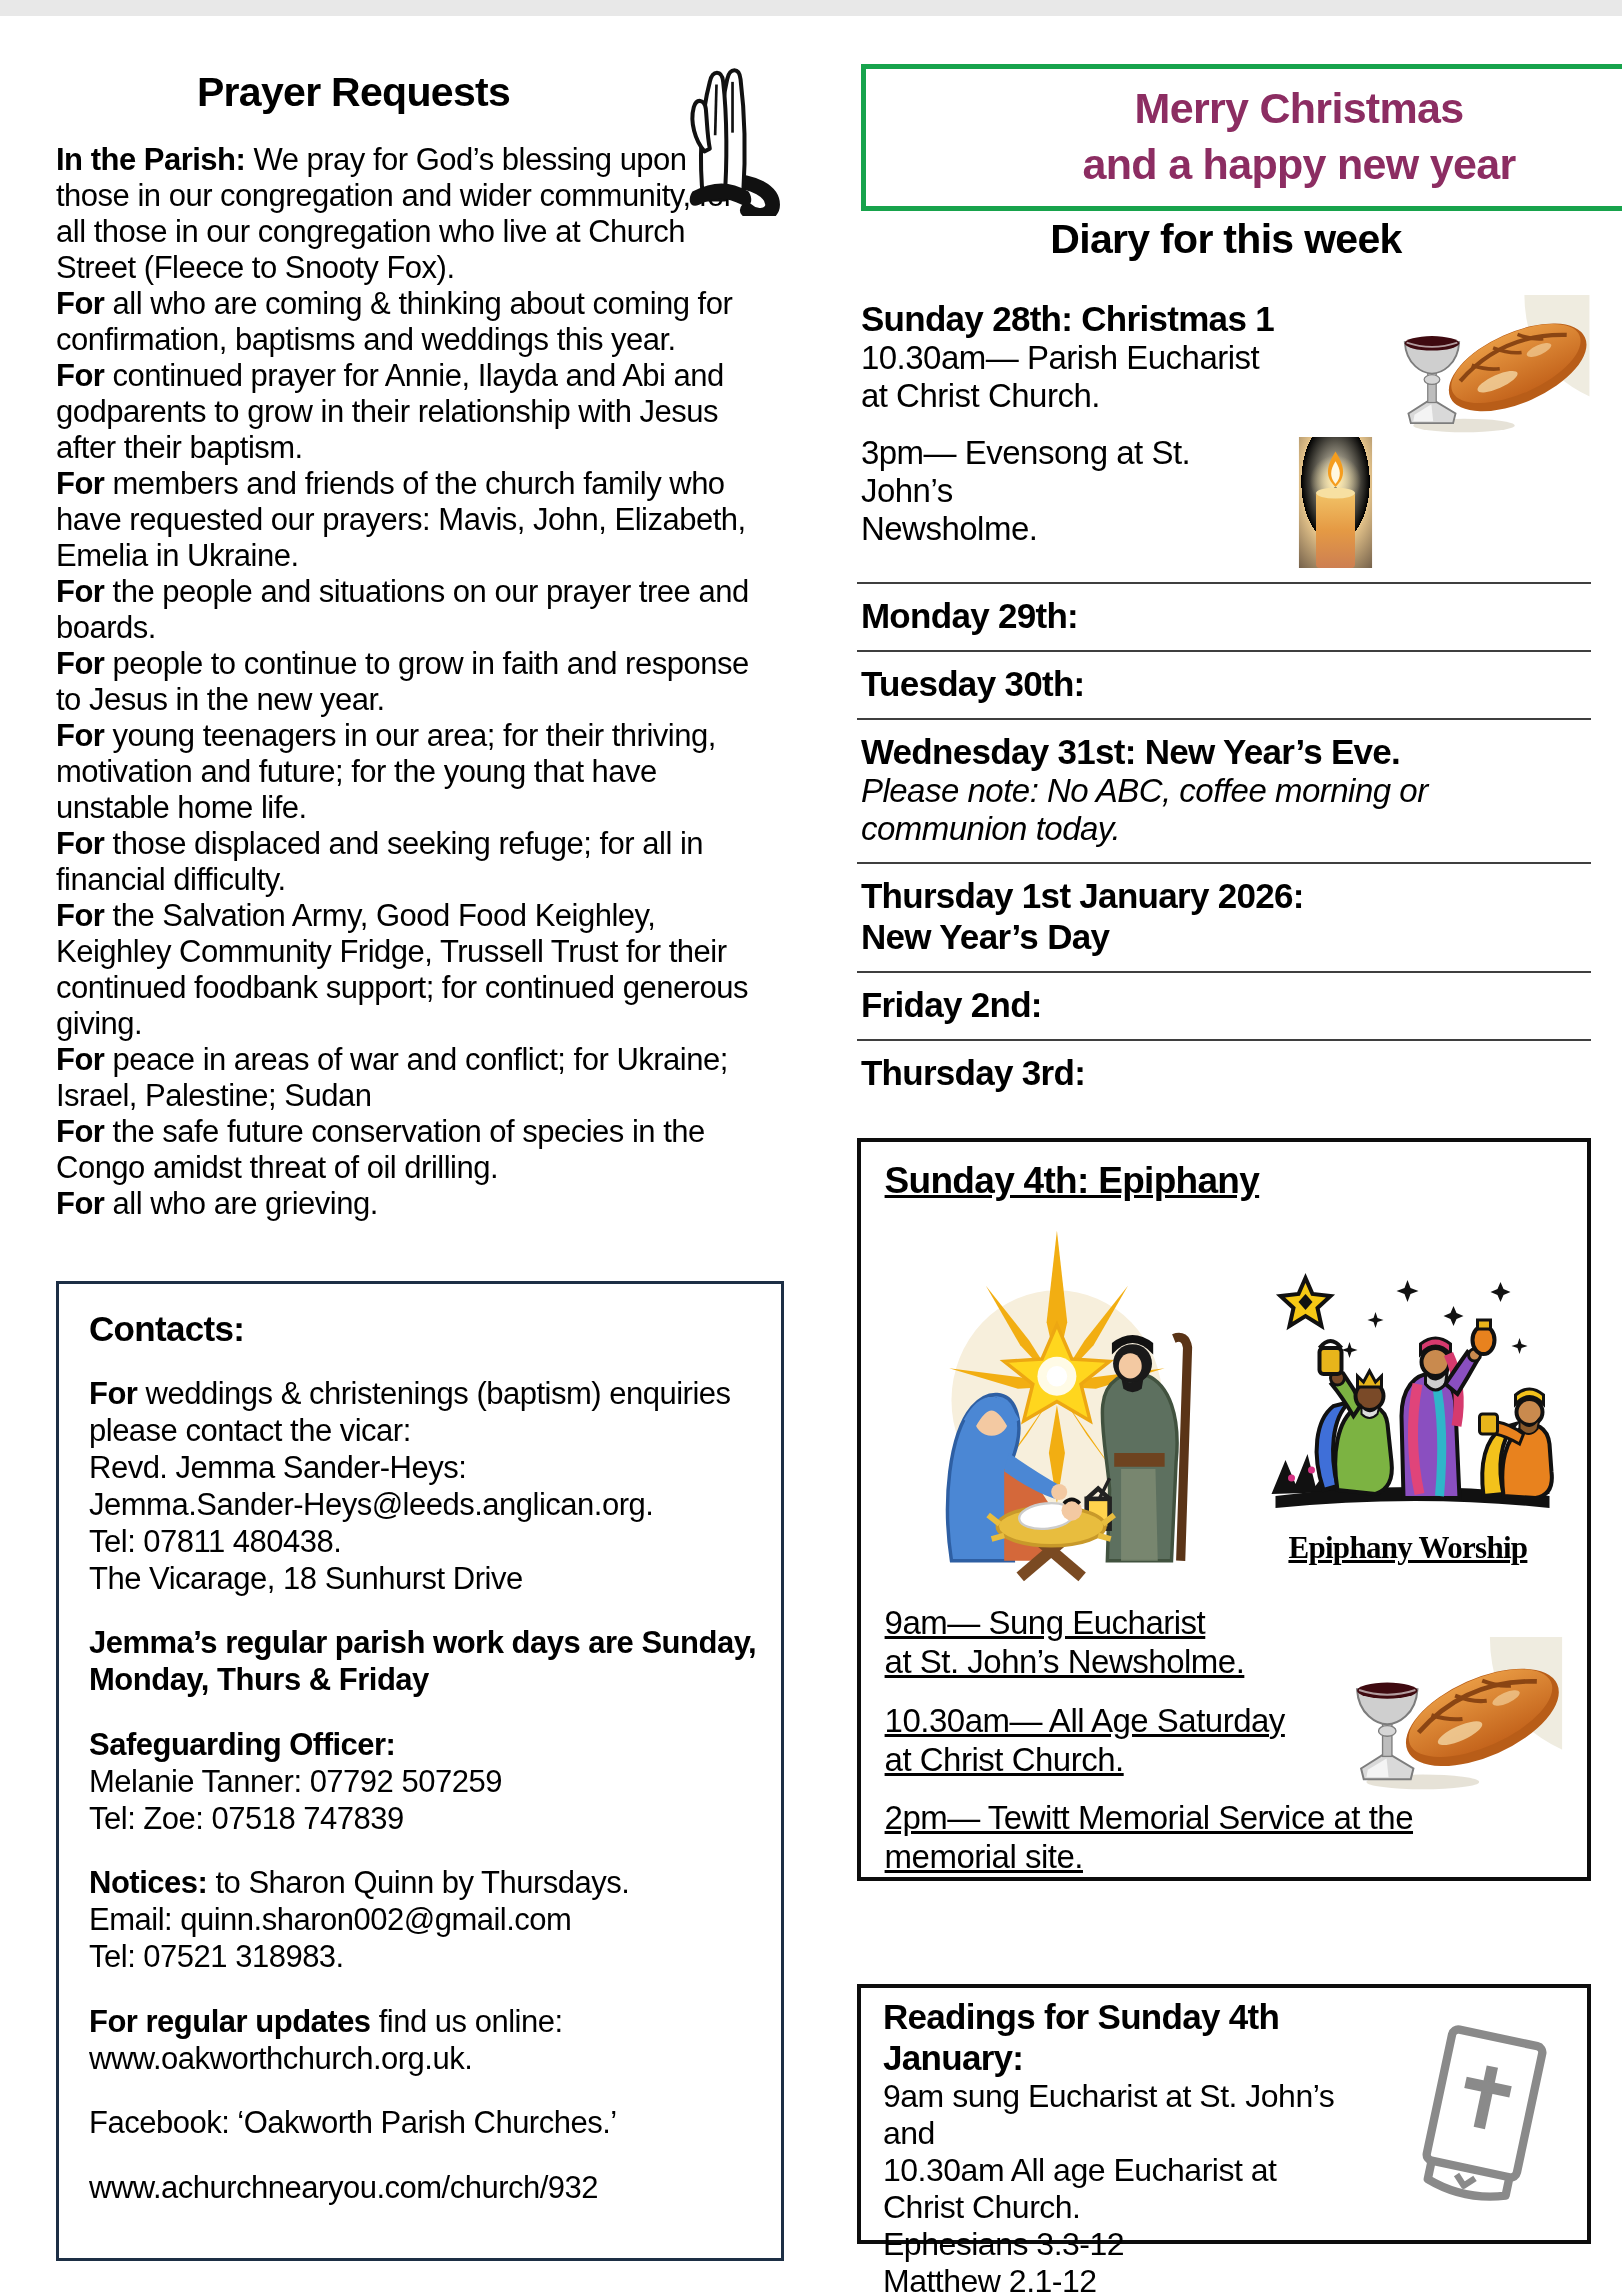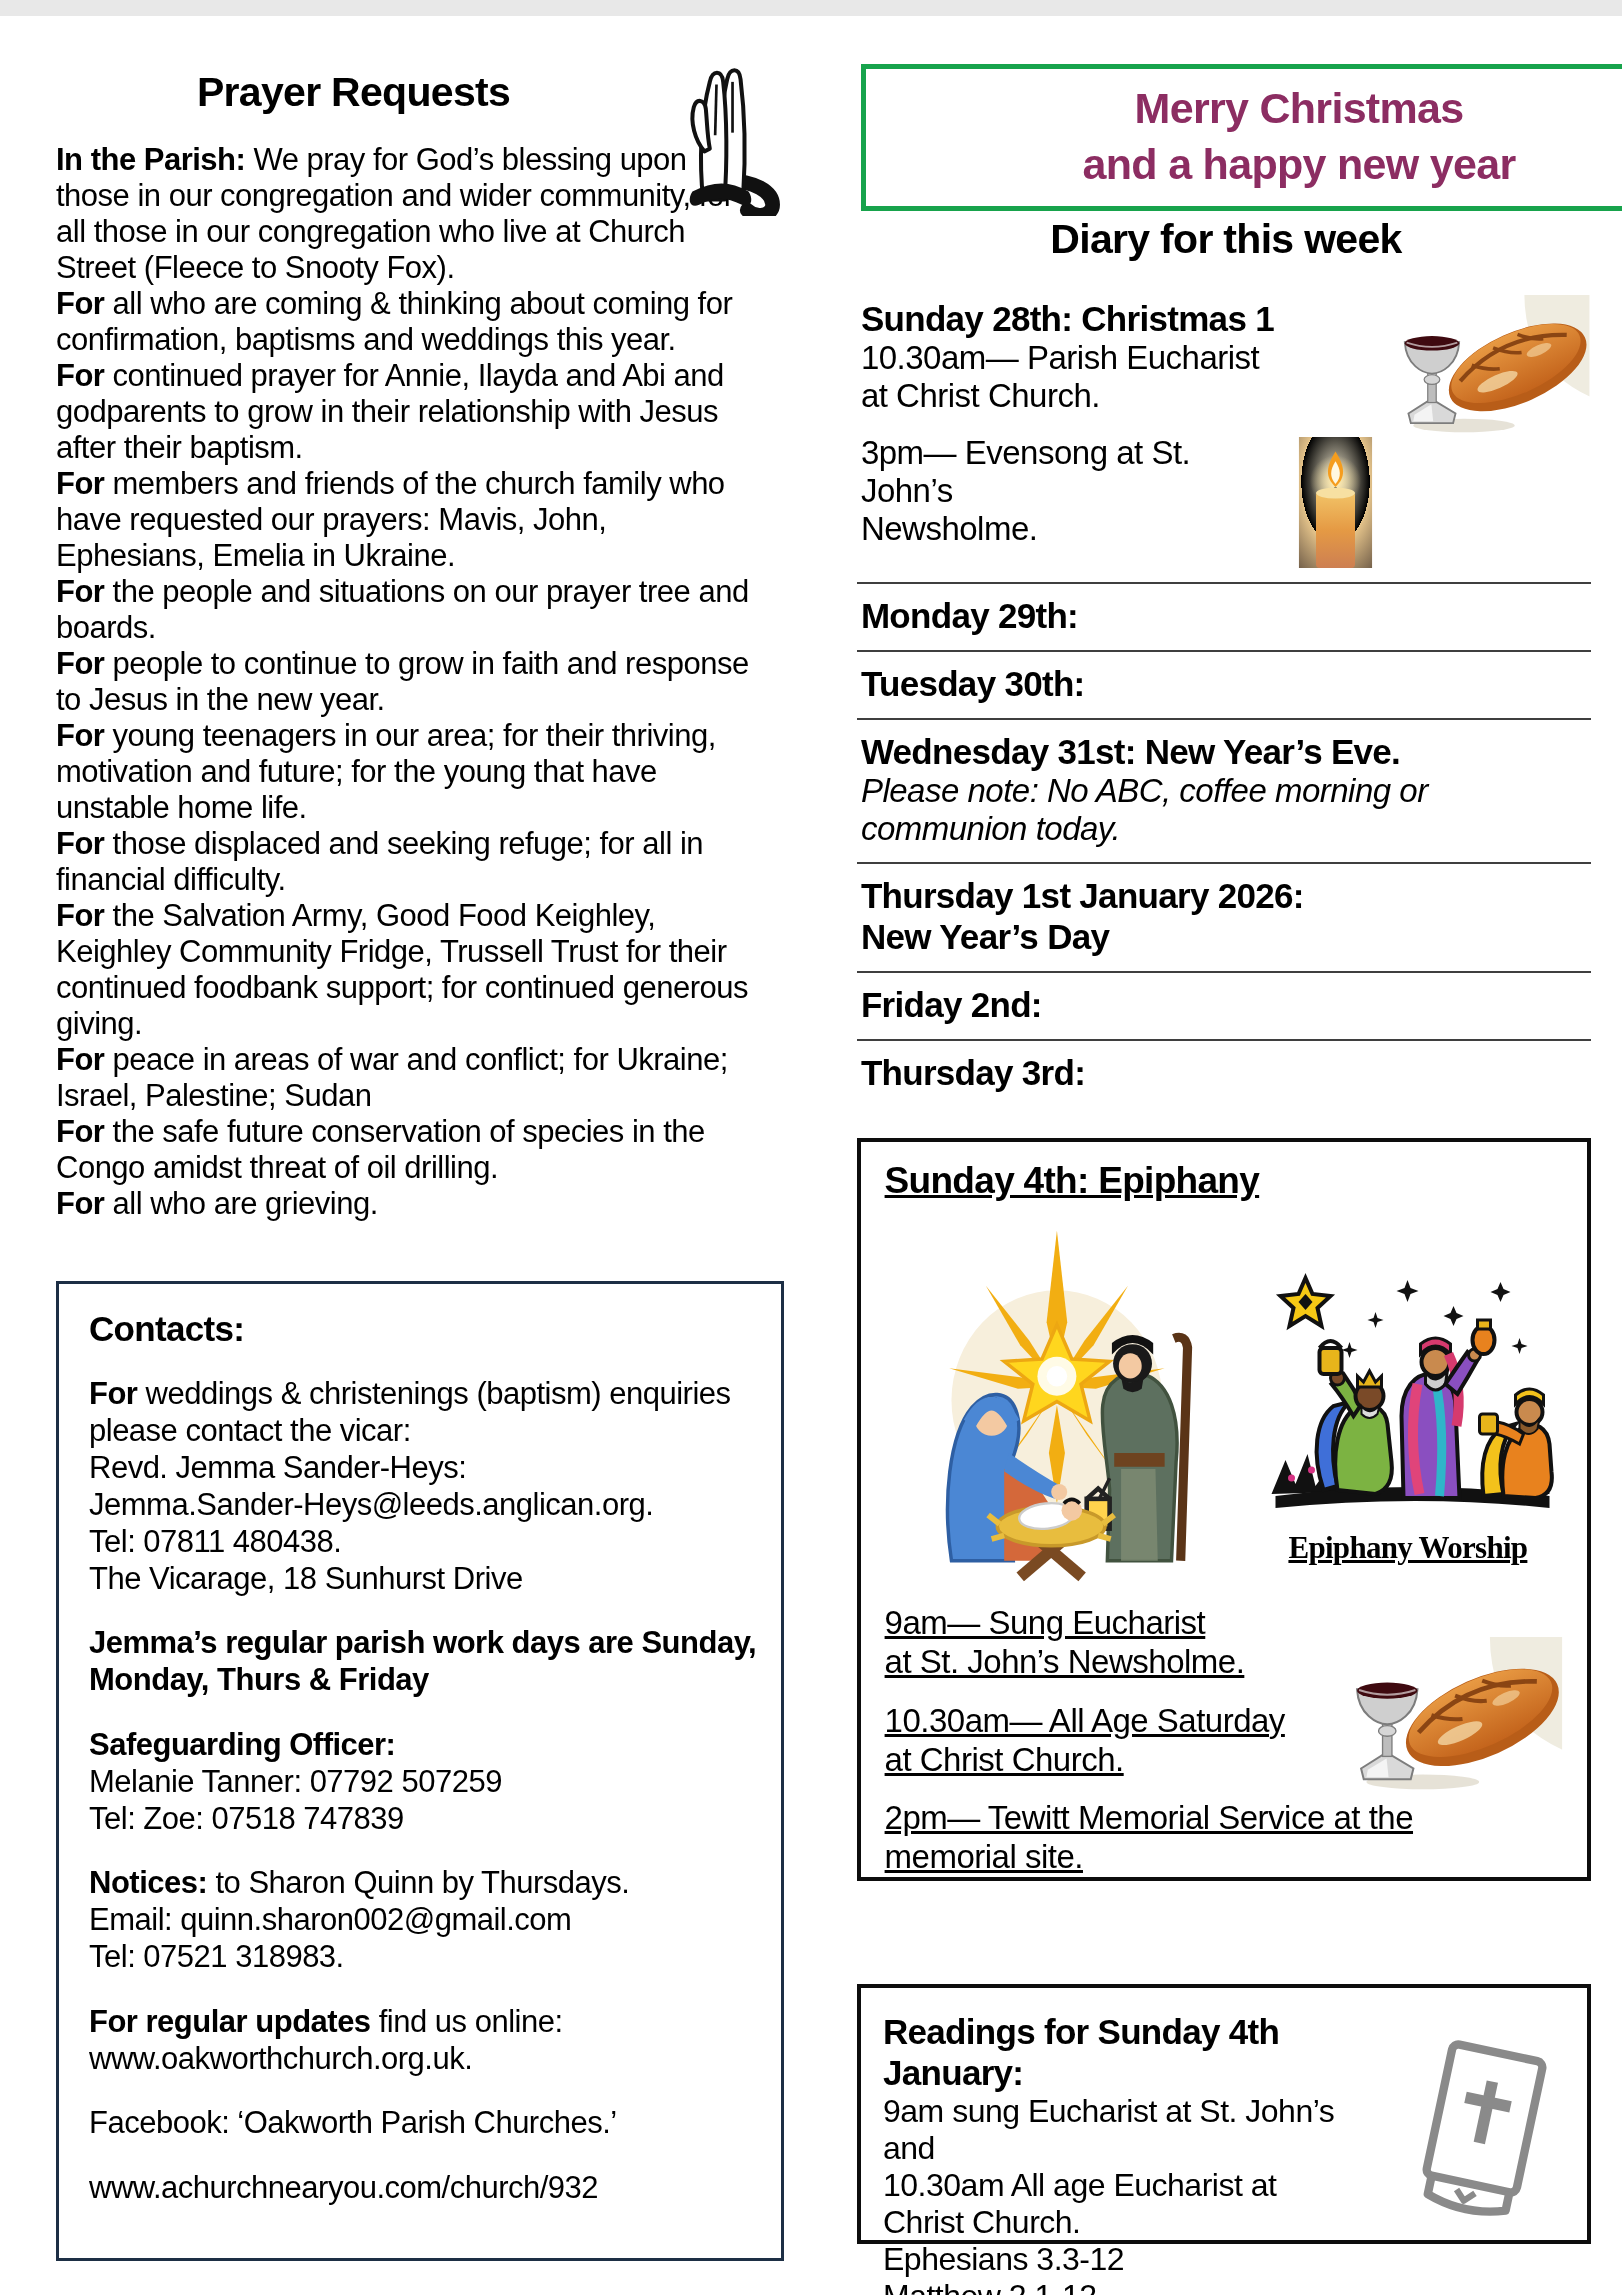--- a/index.html
+++ b/index.html
@@ -42,21 +42,21 @@
                   border:4.6px solid #0d0d0d; padding:18.3px 23.6px; background:#fff;text-decoration:underline; }
   .figs { display:flex; margin-top:9.2px; height:382px;gap:24px; }
   .nativity { width:376px; height:376px; }
   .magiwrap { margin-left:auto; width:311px; text-align:center; padding-top:46px; }
   .magi { width:311px; height:265px; }
   .caption { font-family:"Liberation Serif","DejaVu Serif",serif; font-weight:bold; font-size:31px; margin-top:6.5px; letter-spacing:-0.7px; }
   .services { margin-top:10.5px; font-size:33px; line-height:39px; letter-spacing:-0.5px; }
   .img-bread2 { float:right; width:216px; height:161px; margin:34px 0 0 13px; }
 
   .readings-box { position:absolute; left:857px; top:1968px; width:734px; height:260px;
-                  border:4.6px solid #0d0d0d; padding:23px 22px; background:#fff; }
+                  border:4.6px solid #0d0d0d; padding:8px 22px; background:#fff; }
   .readings-box .etitle { font-size:35px; }
   .rline { font-size:32px; line-height:37px; letter-spacing:-0.5px; }
   .img-bible { float:right; width:157px; height:196px; margin:23.6px 3.9px 0 10.5px; }
 </style>
 </head>
 <body>
 
 <svg width="0" height="0" style="position:absolute" aria-hidden="true">
   <defs>
     <linearGradient id="breadfill" x1="0" y1="0" x2="0" y2="1">
@@ -105,21 +105,21 @@
         <path d="M34 104 C50 96 62 96 76 104 C80 110 78 117 71 114 C59 108 50 108 39 114 C32 117 30 110 34 104 Z" fill="#111"></path>
       </svg>
     </div>
 
     <h1 class="prayer-title">Prayer Requests</h1>
 
     <div class="prayer">
       <p><strong>In the Parish:</strong><span> We pray for God’s blessing upon those in our congregation and wider community, for all those in our congregation who live at Church Street (Fleece to Snooty Fox).</span></p>
       <p><strong>For</strong><span> all who are coming &amp; thinking about coming for confirmation, baptisms and weddings this year.</span></p>
       <p><strong>For</strong><span> continued prayer for Annie, Ilayda and Abi and godparents to grow in their relationship with Jesus after their baptism.</span></p>
-      <p><strong>For</strong><span> members and friends of the church family who have requested our prayers: Mavis, John, Ephesians, Emelia in Ukraine.</span></p>
+      <p><strong>For</strong><span> members and friends of the church family who have requested our prayers: Mavis, John, Elizabeth, Emelia in Ukraine.</span></p>
       <p><strong>For</strong><span> the people and situations on our prayer tree and boards.</span></p>
       <p><strong>For</strong><span> people to continue to grow in faith and response to Jesus in the new year.</span></p>
       <p><strong>For</strong><span> young teenagers in our area; for their thriving, motivation and future; for the young that have unstable home life.</span></p>
       <p><strong>For</strong><span> those displaced and seeking refuge; for all in financial difficulty.</span></p>
       <p><strong>For</strong><span> the Salvation Army, Good Food Keighley, Keighley Community Fridge, Trussell Trust for their continued foodbank support; for continued generous giving.</span></p>
       <p><strong>For</strong><span> peace in areas of war and conflict; for Ukraine; Israel, Palestine; Sudan</span></p>
       <p><strong>For</strong><span> the safe future conservation of species in the Congo amidst threat of oil drilling.</span></p>
       <p><strong>For</strong><span> all who are grieving.</span></p>
     </div>
   </section>

